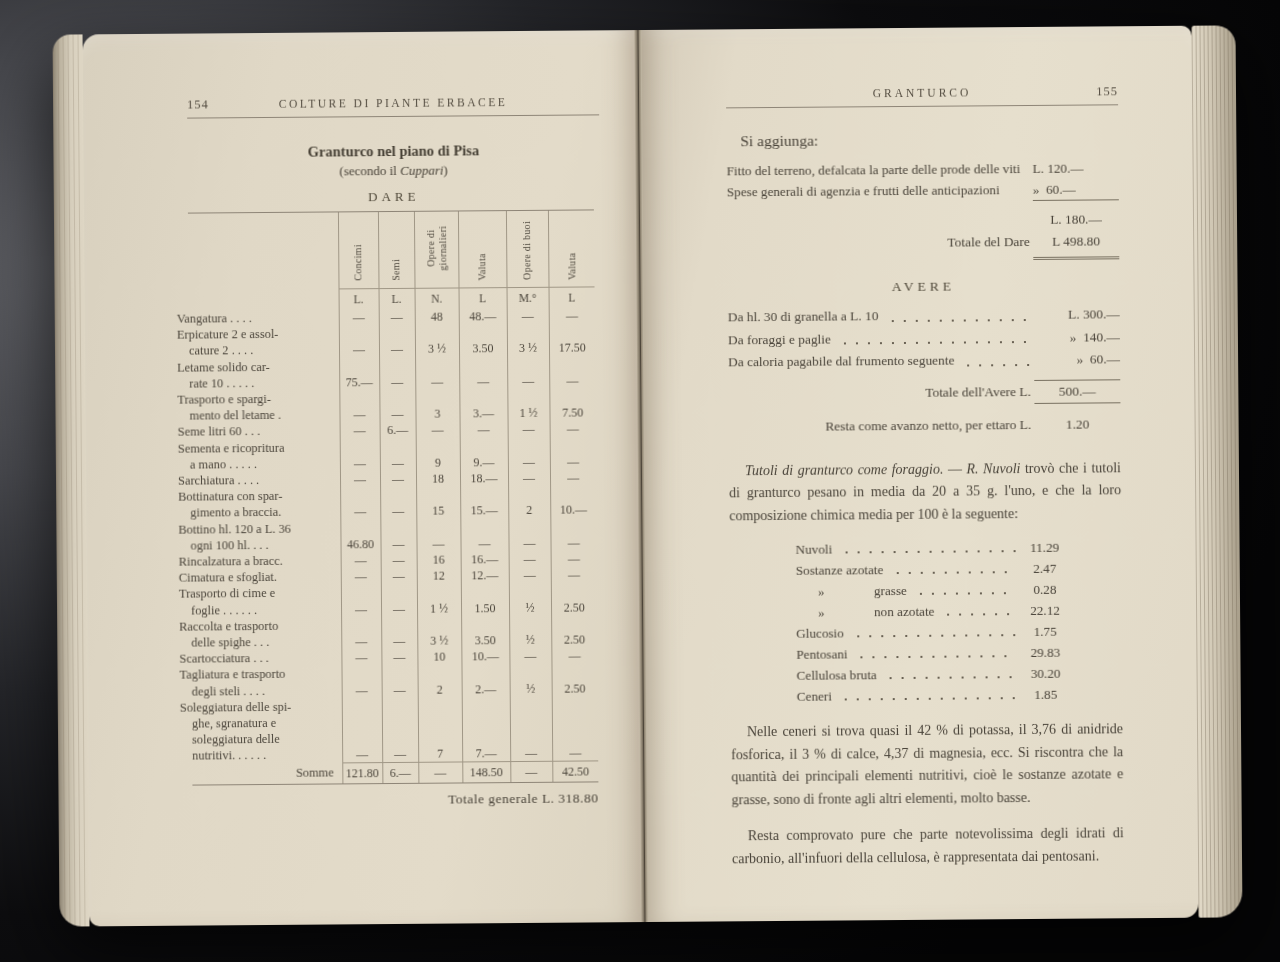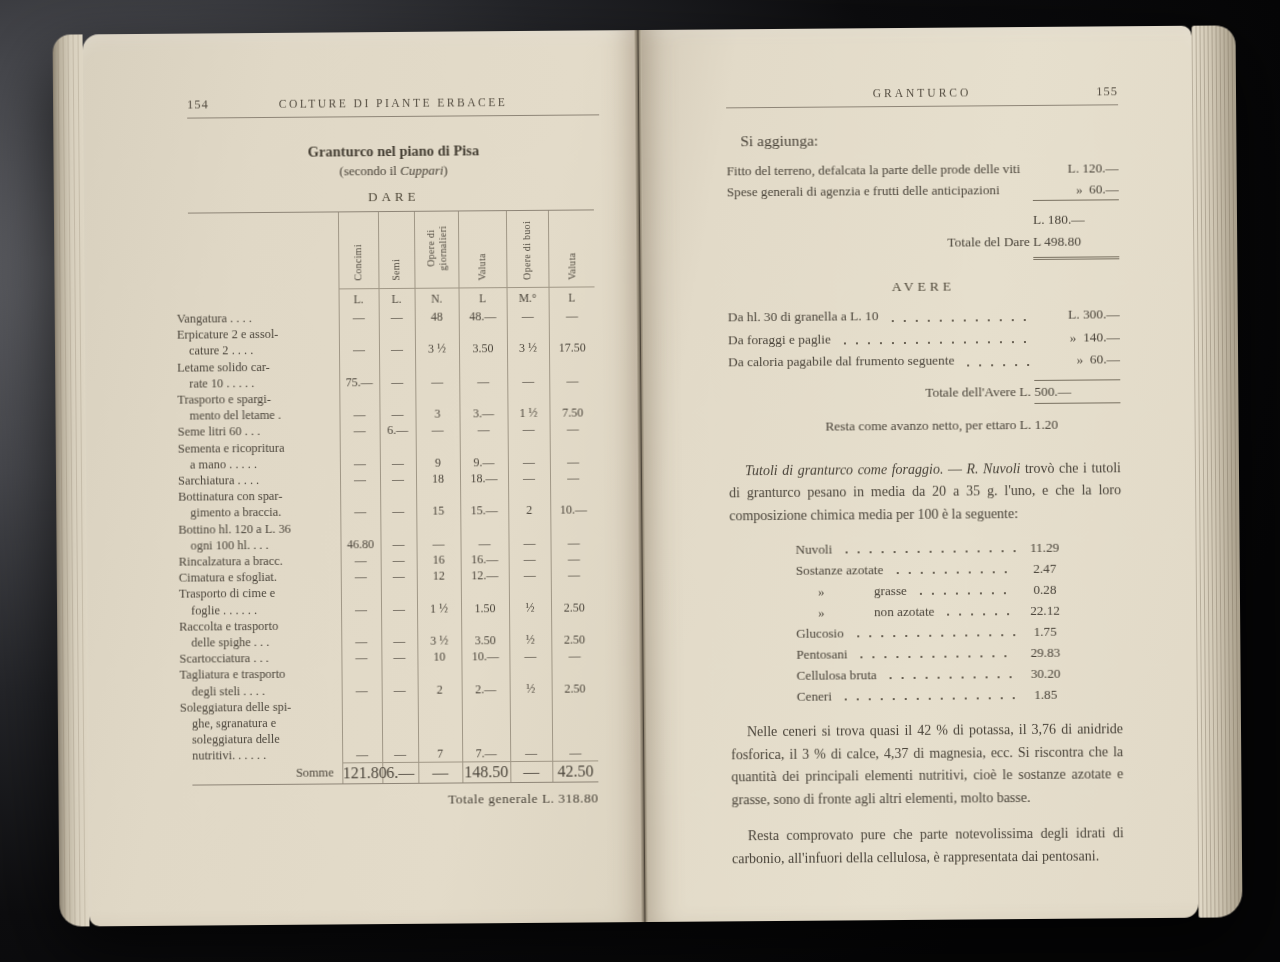--- a/index.html
+++ b/index.html
@@ -72,37 +72,37 @@
     font-size:10px;line-height:1.15;max-height:66px;padding:3px 0 4px 0;letter-spacing:.3px;
   }
   tr.unit-row td{text-align:center;font-size:11.5px;height:20px;vertical-align:middle;}
   tbody td{vertical-align:bottom;line-height:16.2px;}
   td.lblcell{
     white-space:pre-line;padding:0 2px 0 12px;text-indent:-12px;font-size:12.4px;
   }
   td.num{text-align:center;font-size:12px;white-space:nowrap;}
   tfoot td{border-top:1px solid #a09786;border-bottom:1.4px solid #8e8577;height:20px;vertical-align:middle;}
   tfoot td.somme-lbl{text-align:right;padding-right:8px;border-top:none;font-size:12.4px;}
-  tfoot td.num{font-size:16px;text-align:center;}
+  tfoot td.num{font-size:12px;text-align:center;}
   .tot-gen{width:406px;text-align:right;font-size:13.5px;margin-top:8px;letter-spacing:.5px;}
 
   
   .run-head-r{display:flex;align-items:baseline;color:#554e42;}
   .run-head-r .lsp{width:50px;}
   .run-head-r .rtitle{flex:1;text-align:center;letter-spacing:3px;font-size:11.5px;}
   .run-head-r .pnum{width:50px;text-align:right;font-size:12.5px;letter-spacing:1px;}
 
   .si-agg{font-size:15.5px;margin:24px 0 10px 0;text-indent:14px;}
 
   .add-line{display:flex;align-items:baseline;font-size:13.2px;line-height:21px;}
   .add-line .albl{flex:1;}
-  .add-line .amt{width:86px;text-align:right;white-space:pre;}
+  .add-line .amt{width:86px;text-align:left;white-space:pre;}
   .amt-u{border-bottom:1px solid #776f5f;}
   .sum-right{ text-align:right;font-size:13.4px;margin-top:8px;line-height:22px;}
-  .sum-right .amt{display:inline-block;min-width:86px;text-align:left;white-space:pre;}
+  .sum-right .amt{display:inline-block;min-width:86px;text-align:center;white-space:pre;}
   .dbl{border-bottom:3px double #776f5f;padding-bottom:4px;}
 
   .avere-head{text-align:center;font-size:13.5px;letter-spacing:4px;margin:18px 0 10px 0;color:#4f4839;}
   .a-line{display:flex;align-items:baseline;font-size:13.4px;line-height:22.5px;}
   .a-lbl{white-space:pre;}
   .leader{flex:1;margin:0 6px 0 8px;align-self:stretch;
     background-image:radial-gradient(circle,#6a6254 1px,rgba(0,0,0,0) 1.3px);
     background-size:12px 4px;background-repeat:repeat-x;background-position:0 calc(100% - 5px);}
   .a-amt{width:82px;text-align:right;white-space:pre;}
   .over-under{border-top:1px solid #776f5f;border-bottom:1px solid #776f5f;}

